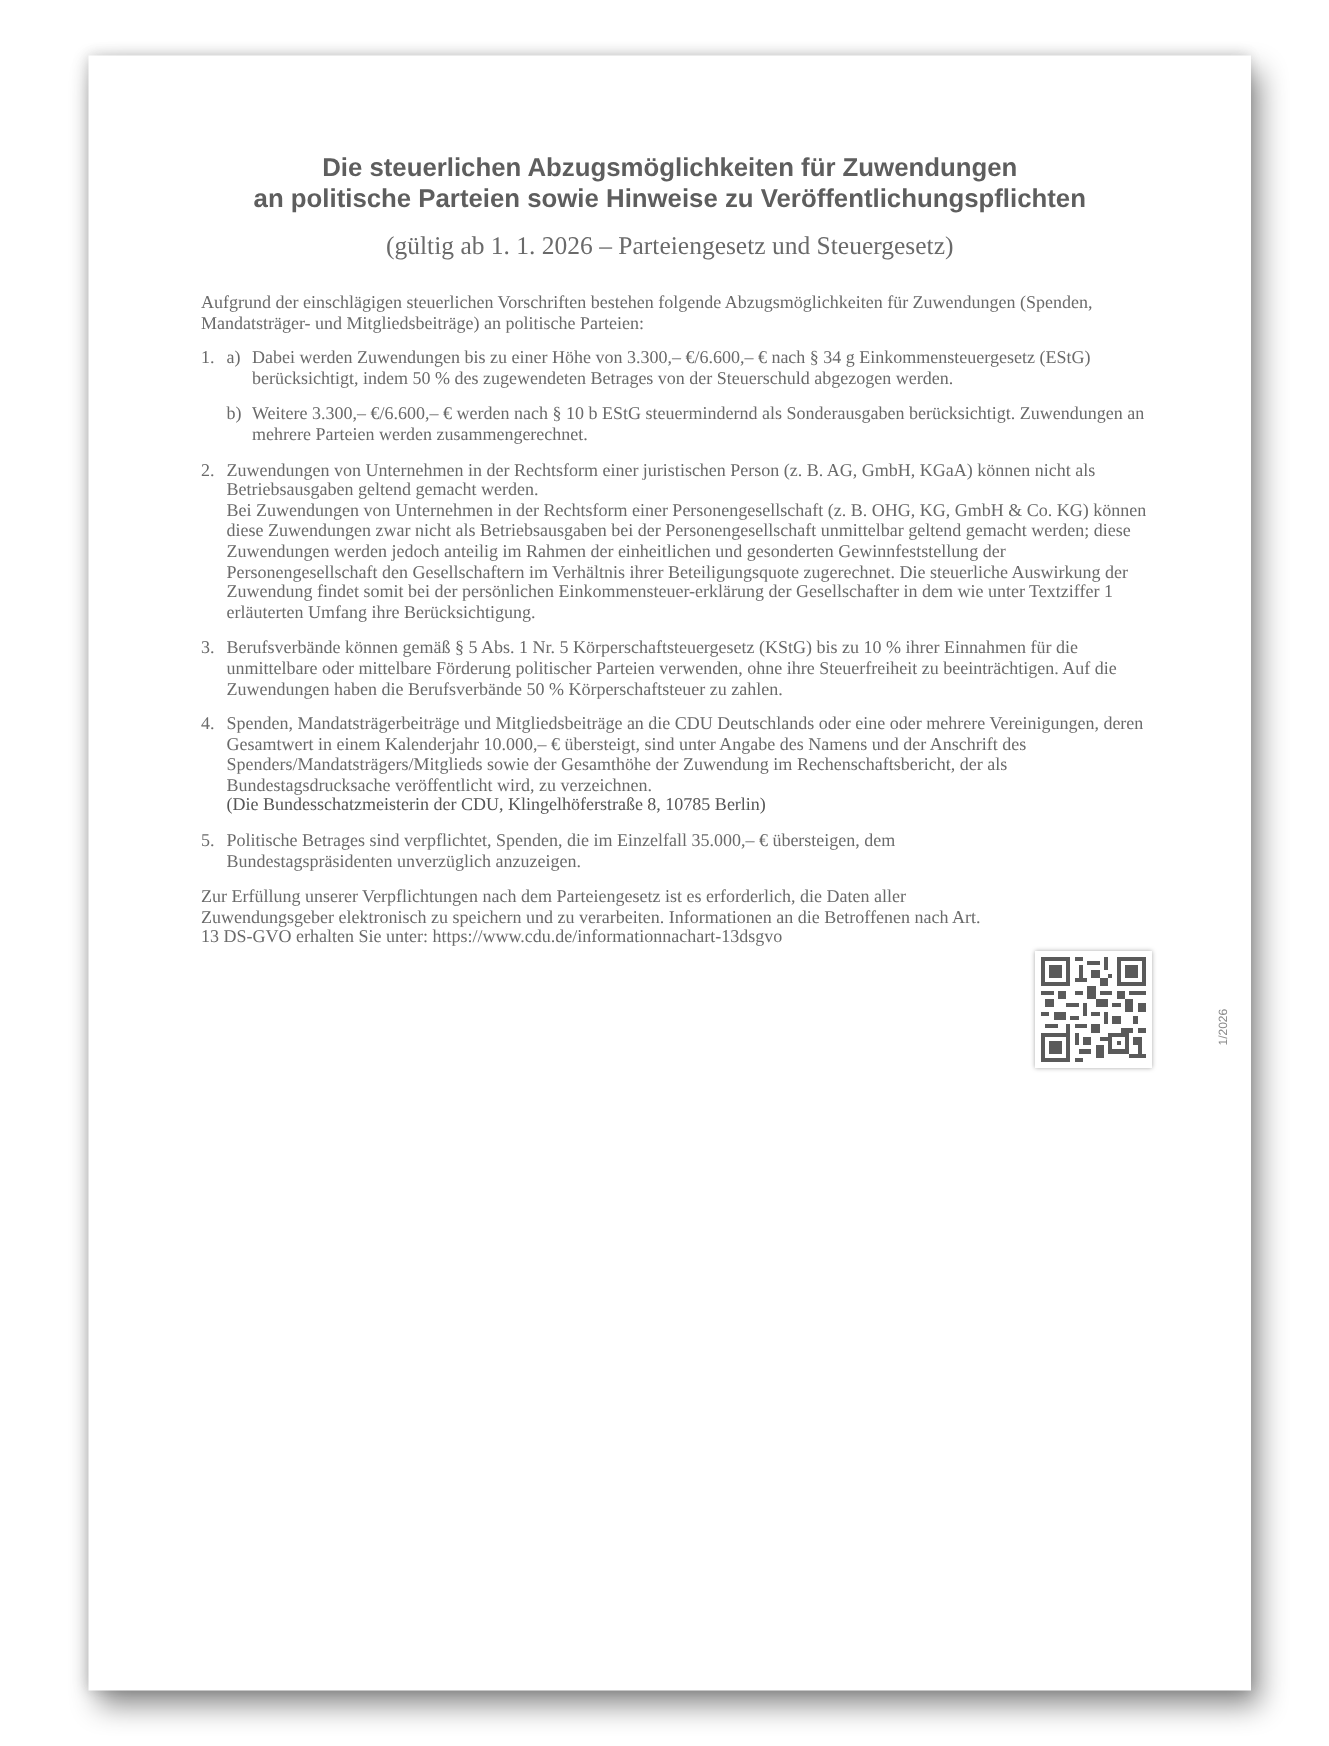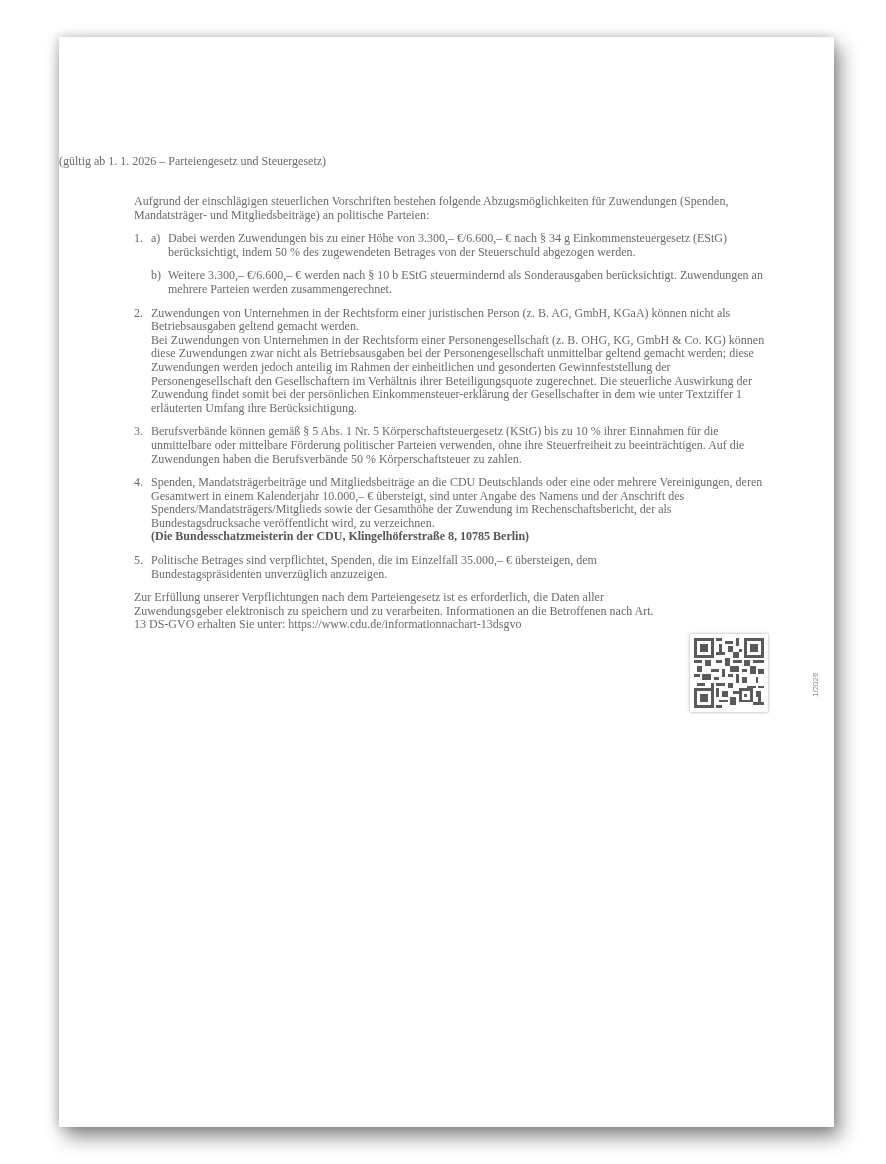--- a/index.html
+++ b/index.html
@@ -11,48 +11,52 @@
     position: absolute; left: 59px; top: 37px; width: 775px; height: 1090px;
     background: #ffffff;
     box-shadow: 6px 10px 18px rgba(0,0,0,0.45), -2px 0 10px rgba(0,0,0,0.15), 0 -2px 8px rgba(0,0,0,0.06);
   }
   .title {
     position: absolute; left: 0; top: 64px; width: 100%; text-align: center;
     font-family: "Liberation Sans", sans-serif; font-weight: bold; font-size: 17.2px; line-height: 21px;
     color: #5e5e5e;
   }
   .subtitle {
-    position: absolute; left: 0; top: 117px; width: 100%; text-align: left;
-    font-family: "Liberation Serif", serif; font-size: 12px; color: #6a6a6a;
+    position: absolute; left: 0; top: 117px; width: 100%; text-align: center;
+    font-family: "Liberation Serif", serif; font-size: 17px; color: #6a6a6a;
   }
   .body {
     position: absolute; left: 75px; top: 158px; width: 640px;
     font-family: "Liberation Serif", serif; font-size: 12px; line-height: 13.6px; color: #6a6a6a;
   }
   .body p { margin: 0 0 10px 0; }
   .item { position: relative; padding-left: 17px; margin-bottom: 10px; }
   .item .num { position: absolute; left: 0; top: 0; }
   .sub { position: relative; padding-left: 17px; margin-top: 10px; }
   .sub .num { position: absolute; left: 0; top: 0; }
-  .bold { font-weight: bold; color: #555; }
+  .bold { font-weight: normal; color: #555; }
   .narrow { width: 520px; }
   .qr {
     position: absolute; left: 631px; top: 597px; width: 78px; height: 78px;
     background: #fff; box-shadow: 0 0 3px rgba(0,0,0,0.35);
   }
   .qr svg { position: absolute; left: 4px; top: 4px; }
   .pagecode {
     position: absolute; left: 752px; top: 660px; transform: rotate(-90deg); transform-origin: left top;
     font-family: "Liberation Sans", sans-serif; font-size: 8px; color: #8a8a8a; white-space: nowrap;
   }
 </style>
 </head>
 <body>
 
 <div class="page">
+  <div class="title">
+    <div>Die steuerlichen Abzugsmöglichkeiten für Zuwendungen</div>
+    <div>an politische Parteien sowie Hinweise zu Veröffentlichungspflichten</div>
+  </div>
   <div class="subtitle">(gültig ab 1. 1. 2026 – Parteiengesetz und Steuergesetz)</div>
 
   <div class="body">
     <p>Aufgrund der einschlägigen steuerlichen Vorschriften bestehen folgende Abzugsmöglichkeiten für Zuwendungen (Spenden, Mandatsträger- und Mitgliedsbeiträge) an politische Parteien:</p>
 
     <div class="item">
       <span class="num">1.</span>
       <div class="sub">
         <span class="num">a)</span>
         <div>Dabei werden Zuwendungen bis zu einer Höhe von 3.300,– €/6.600,– € nach § 34 g Einkommensteuergesetz (EStG) berücksichtigt, indem 50 % des zugewendeten Betrages von der Steuerschuld abgezogen werden.</div>

